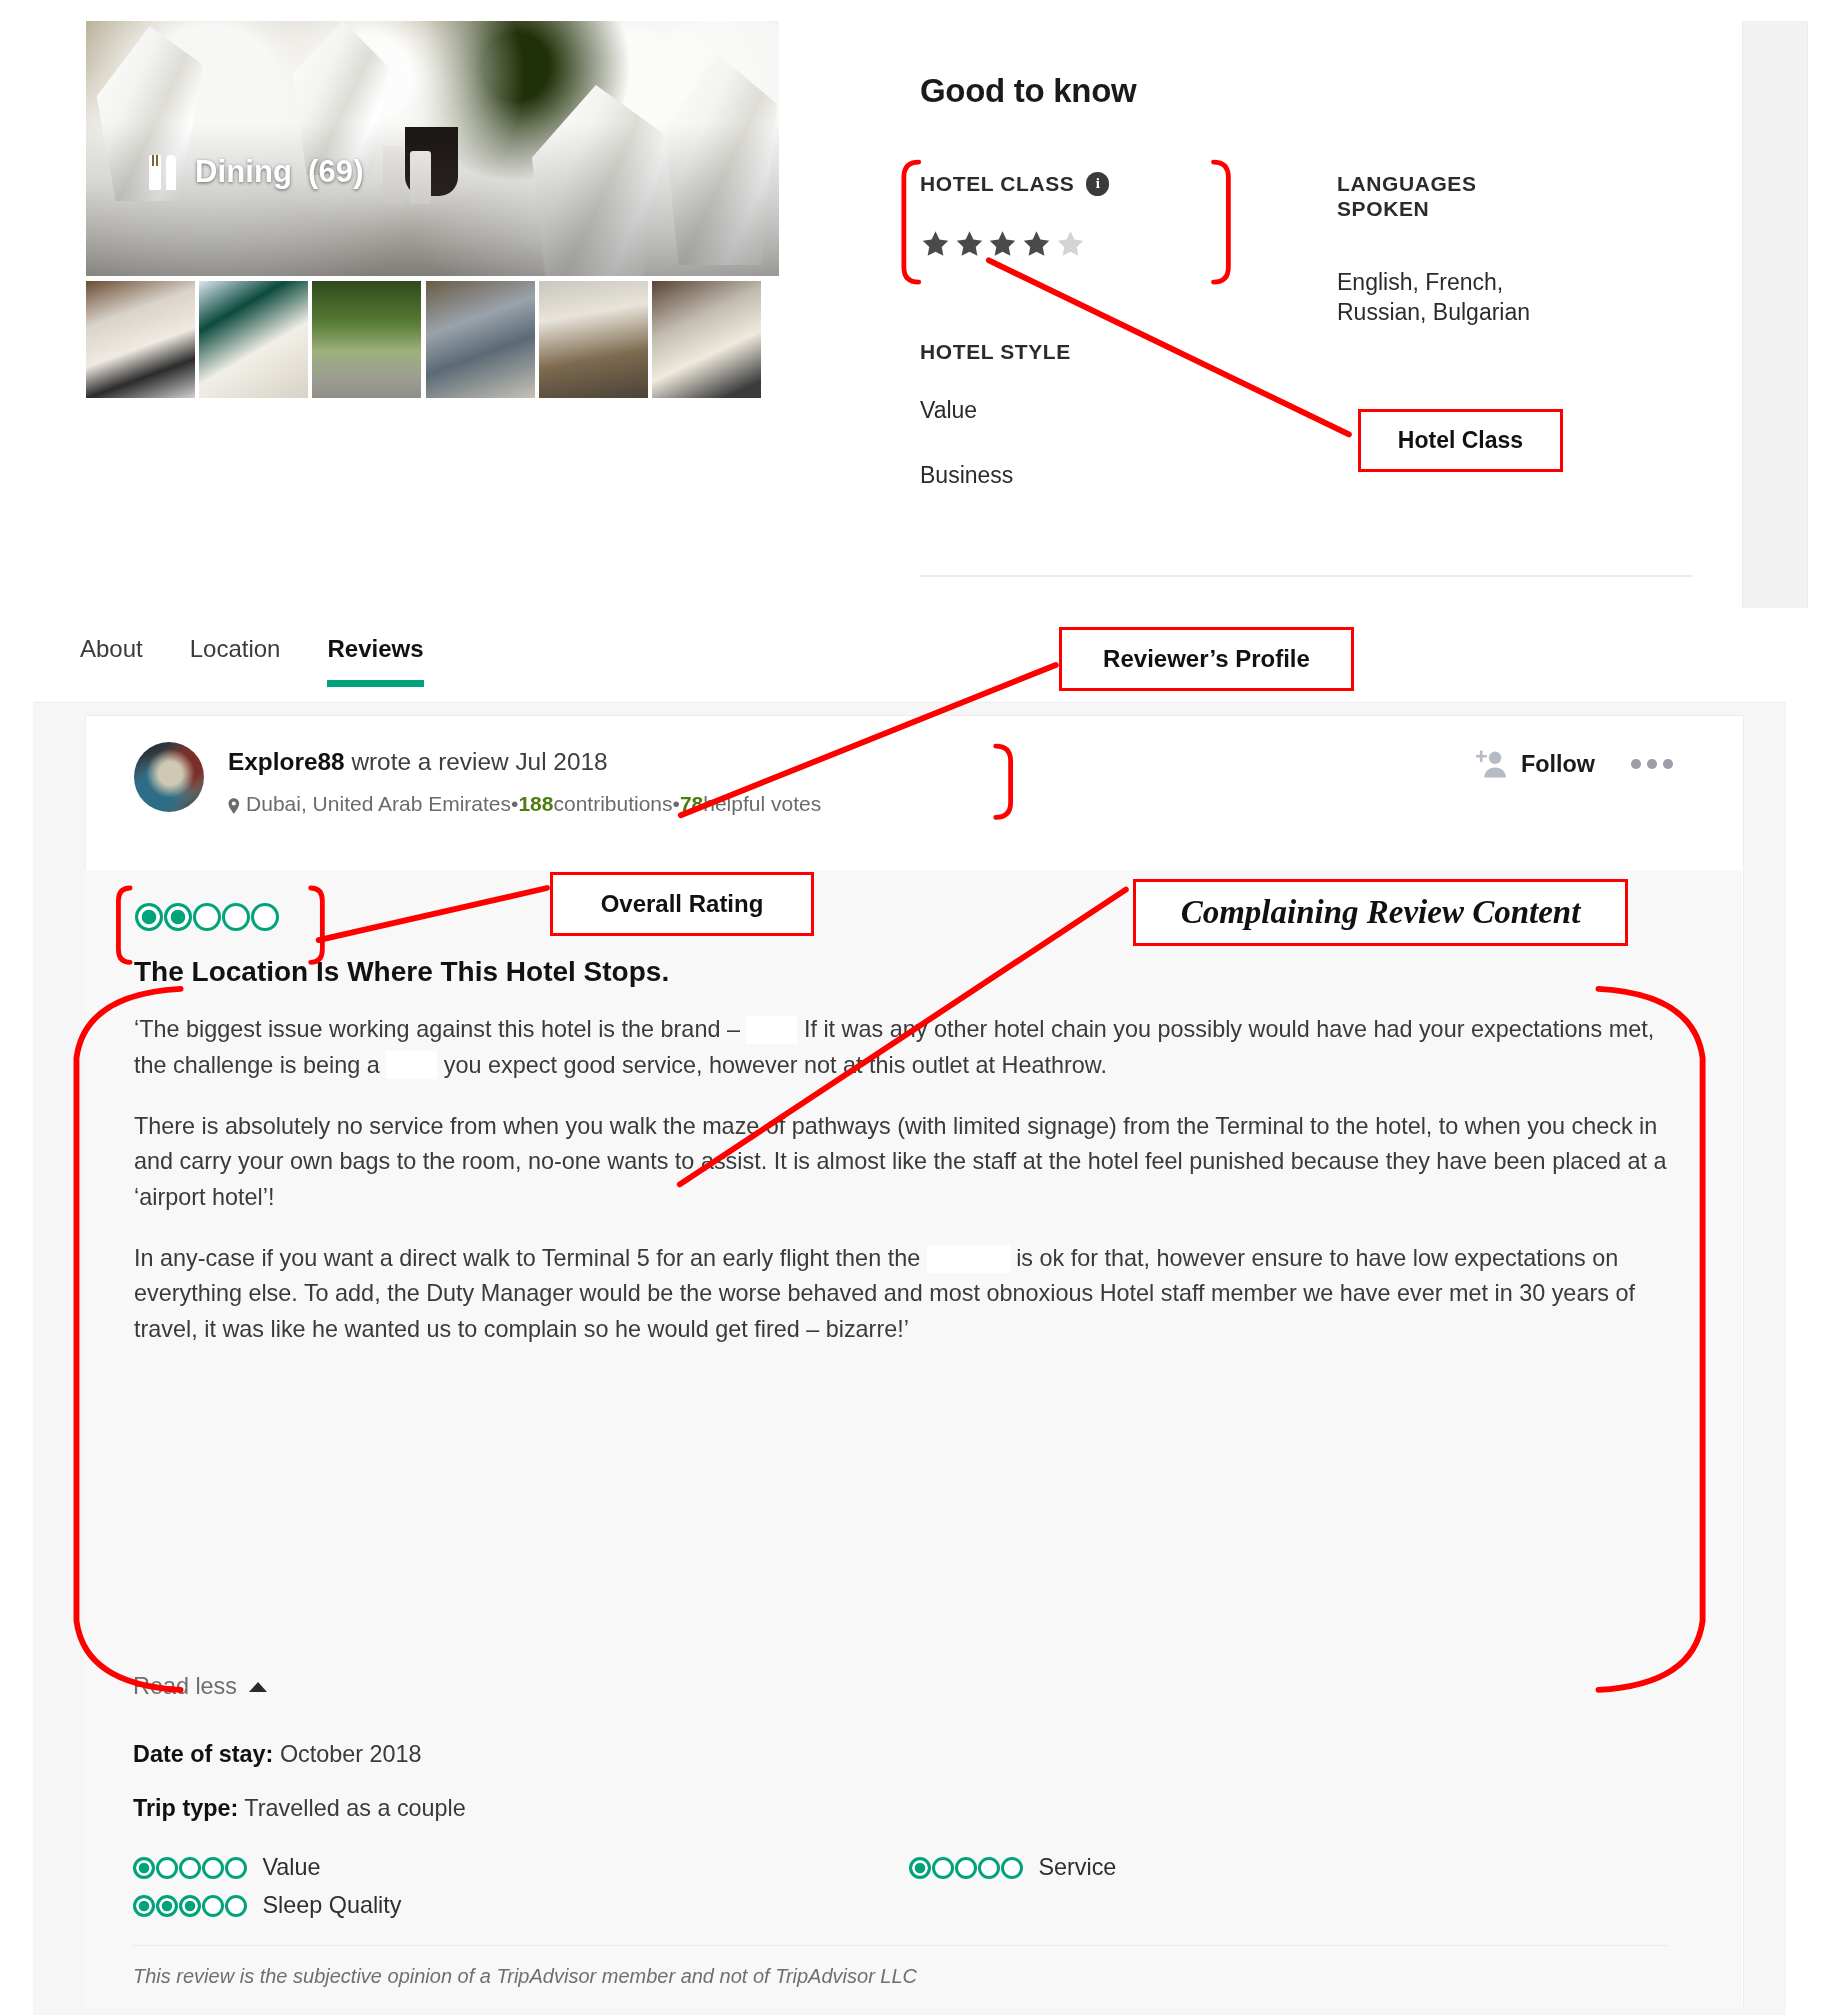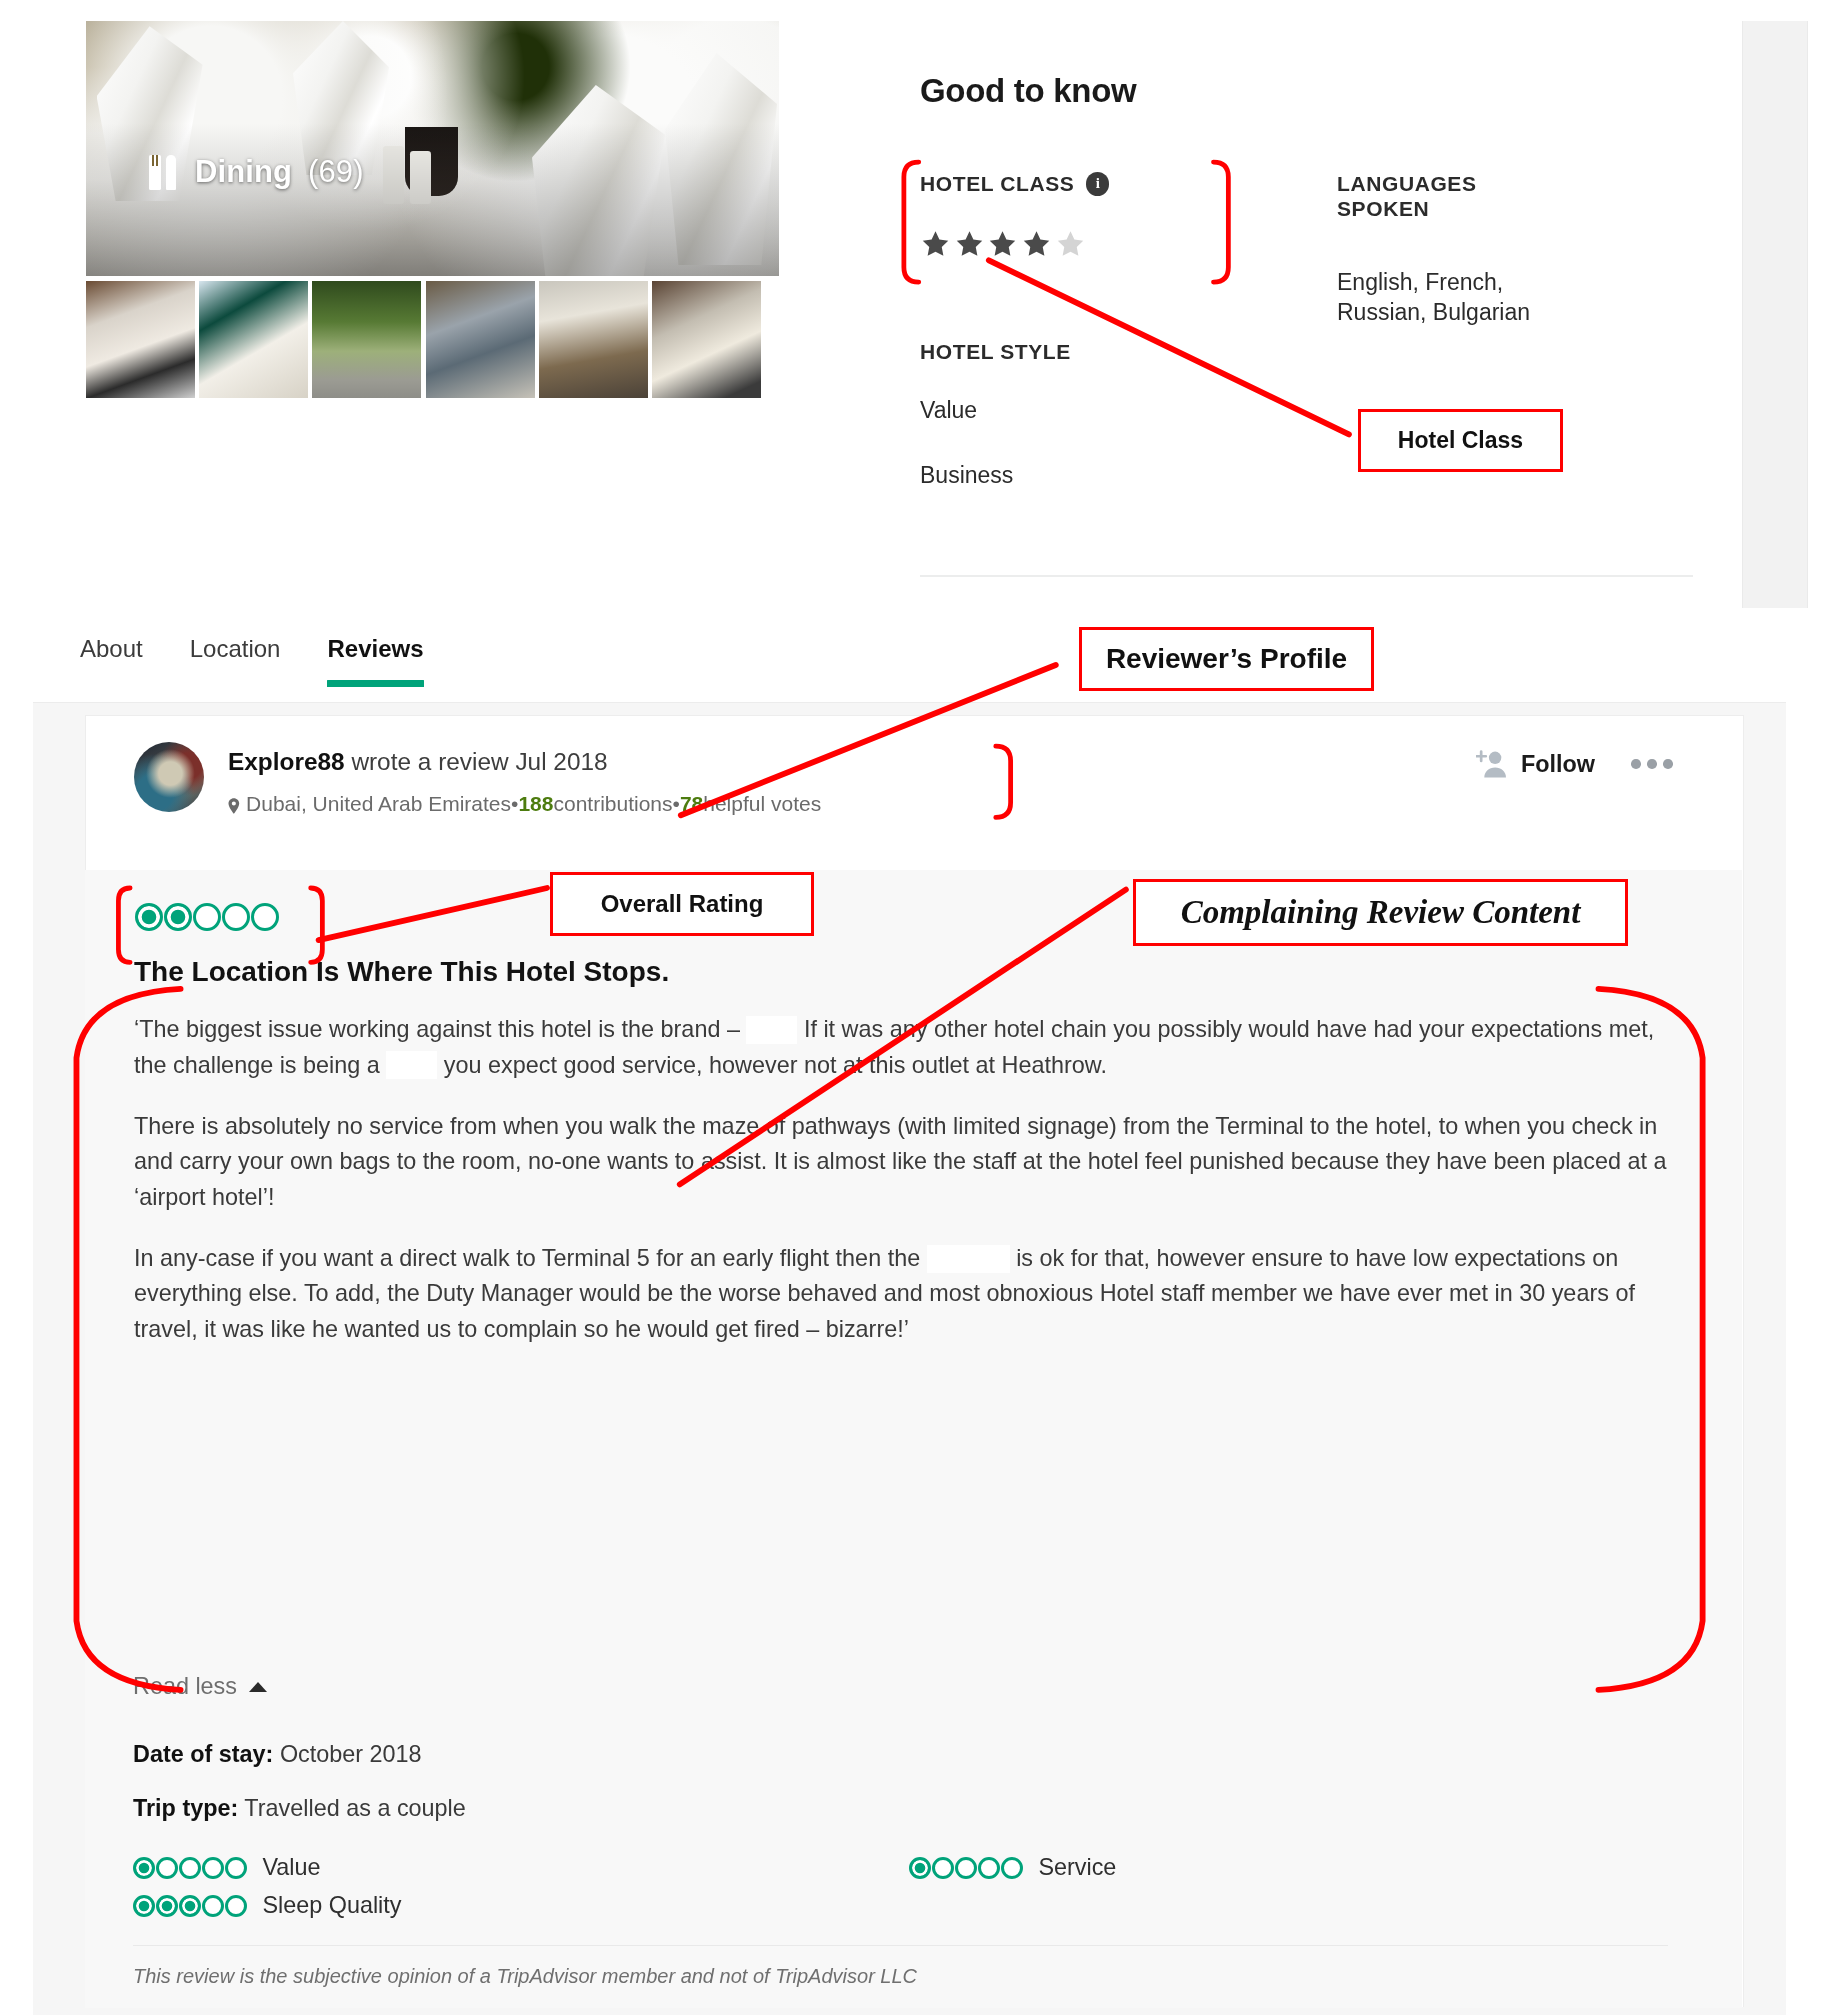--- a/index.html
+++ b/index.html
@@ -32,21 +32,21 @@
       radial-gradient(circle at 94% 36%, #f4f4f2 0 14%, rgba(244,244,242,0) 38%),
       linear-gradient(180deg,#6d5a2c 0%,#7a6533 18%,#d9d5cb 44%,#f1efe9 62%,#cfccc4 86%,#b7b4ad 100%);
   }
   #hero .wash{position:absolute;inset:0;background:linear-gradient(180deg,rgba(0,0,0,0) 40%,rgba(0,0,0,.18) 75%,rgba(0,0,0,.30) 100%);}
   .napkin{position:absolute;background:linear-gradient(115deg,#ffffff 0%,#f3f3f1 35%,#dddcd6 55%,#ffffff 75%,#e9e8e2 100%);}
   #hero-label{
     position:absolute;left:63px;top:133px;display:flex;align-items:center;gap:16px;
     color:#fff;font-size:31px;font-weight:700;letter-spacing:0.1px;
     text-shadow:0 1.1px 3.7px rgba(0,0,0,.55);
   }
-  #hero-label .cnt{font-weight:400;}
+  #hero-label .cnt{font-weight:700;}
   #cutlery{width:30px;height:35px;position:relative;}
   #cutlery .fork,#cutlery .knife{position:absolute;background:#fff;}
   #cutlery .fork{left:0;top:0;width:11.7px;height:35px;border-radius:1.6px;}
   #cutlery .fork::before{content:"";position:absolute;left:3.2px;top:0;width:2.1px;height:11.7px;background:#7a6533;}
   #cutlery .fork::after{content:"";position:absolute;left:7.4px;top:0;width:2.1px;height:11.7px;background:#7a6533;}
   #cutlery .knife{left:17px;top:0;width:9.6px;height:35px;border-radius:4.8px 4.8px 1.1px 1.1px;}
   #thumbs{position:absolute;left:0;top:260px;width:693px;height:117px;display:flex;gap:4.2px;}
   .thumb{width:109px;height:117px;overflow:hidden;position:relative;}
 
   
@@ -135,21 +135,21 @@
 
   #footer-div{left:133px;top:1945px;width:1535px;height:1.1px;background:#e9e9e9;}
   #disclaimer{left:133px;top:1965px;font-size:20px;font-style:italic;color:#6f6f6f;}
 
   
   .ann-box{
     border:3.7px solid #ff0000;background:#fff;display:flex;align-items:center;justify-content:center;
     font-weight:700;color:#111;
   }
   #ann-hotel-class{left:1358px;top:409px;width:199px;height:57px;font-size:23px;}
-  #ann-reviewer{left:1059px;top:627px;width:289px;height:58px;font-size:28px;margin-left:20px;}
+  #ann-reviewer{left:1059px;top:627px;width:289px;height:58px;font-size:24px;}
   #ann-overall{left:550px;top:872px;width:258px;height:58px;font-size:24px;}
   #ann-complain{left:1133px;top:879px;width:489px;height:61px;font-size:33px;font-family:"Liberation Serif",serif;font-style:italic;}
 
   svg.ann-svg{position:absolute;left:0;top:0;width:1829px;height:2015px;pointer-events:none;}
 </style>
 </head>
 <body>
 
 <div class="abs" id="right-rail"></div>
 

